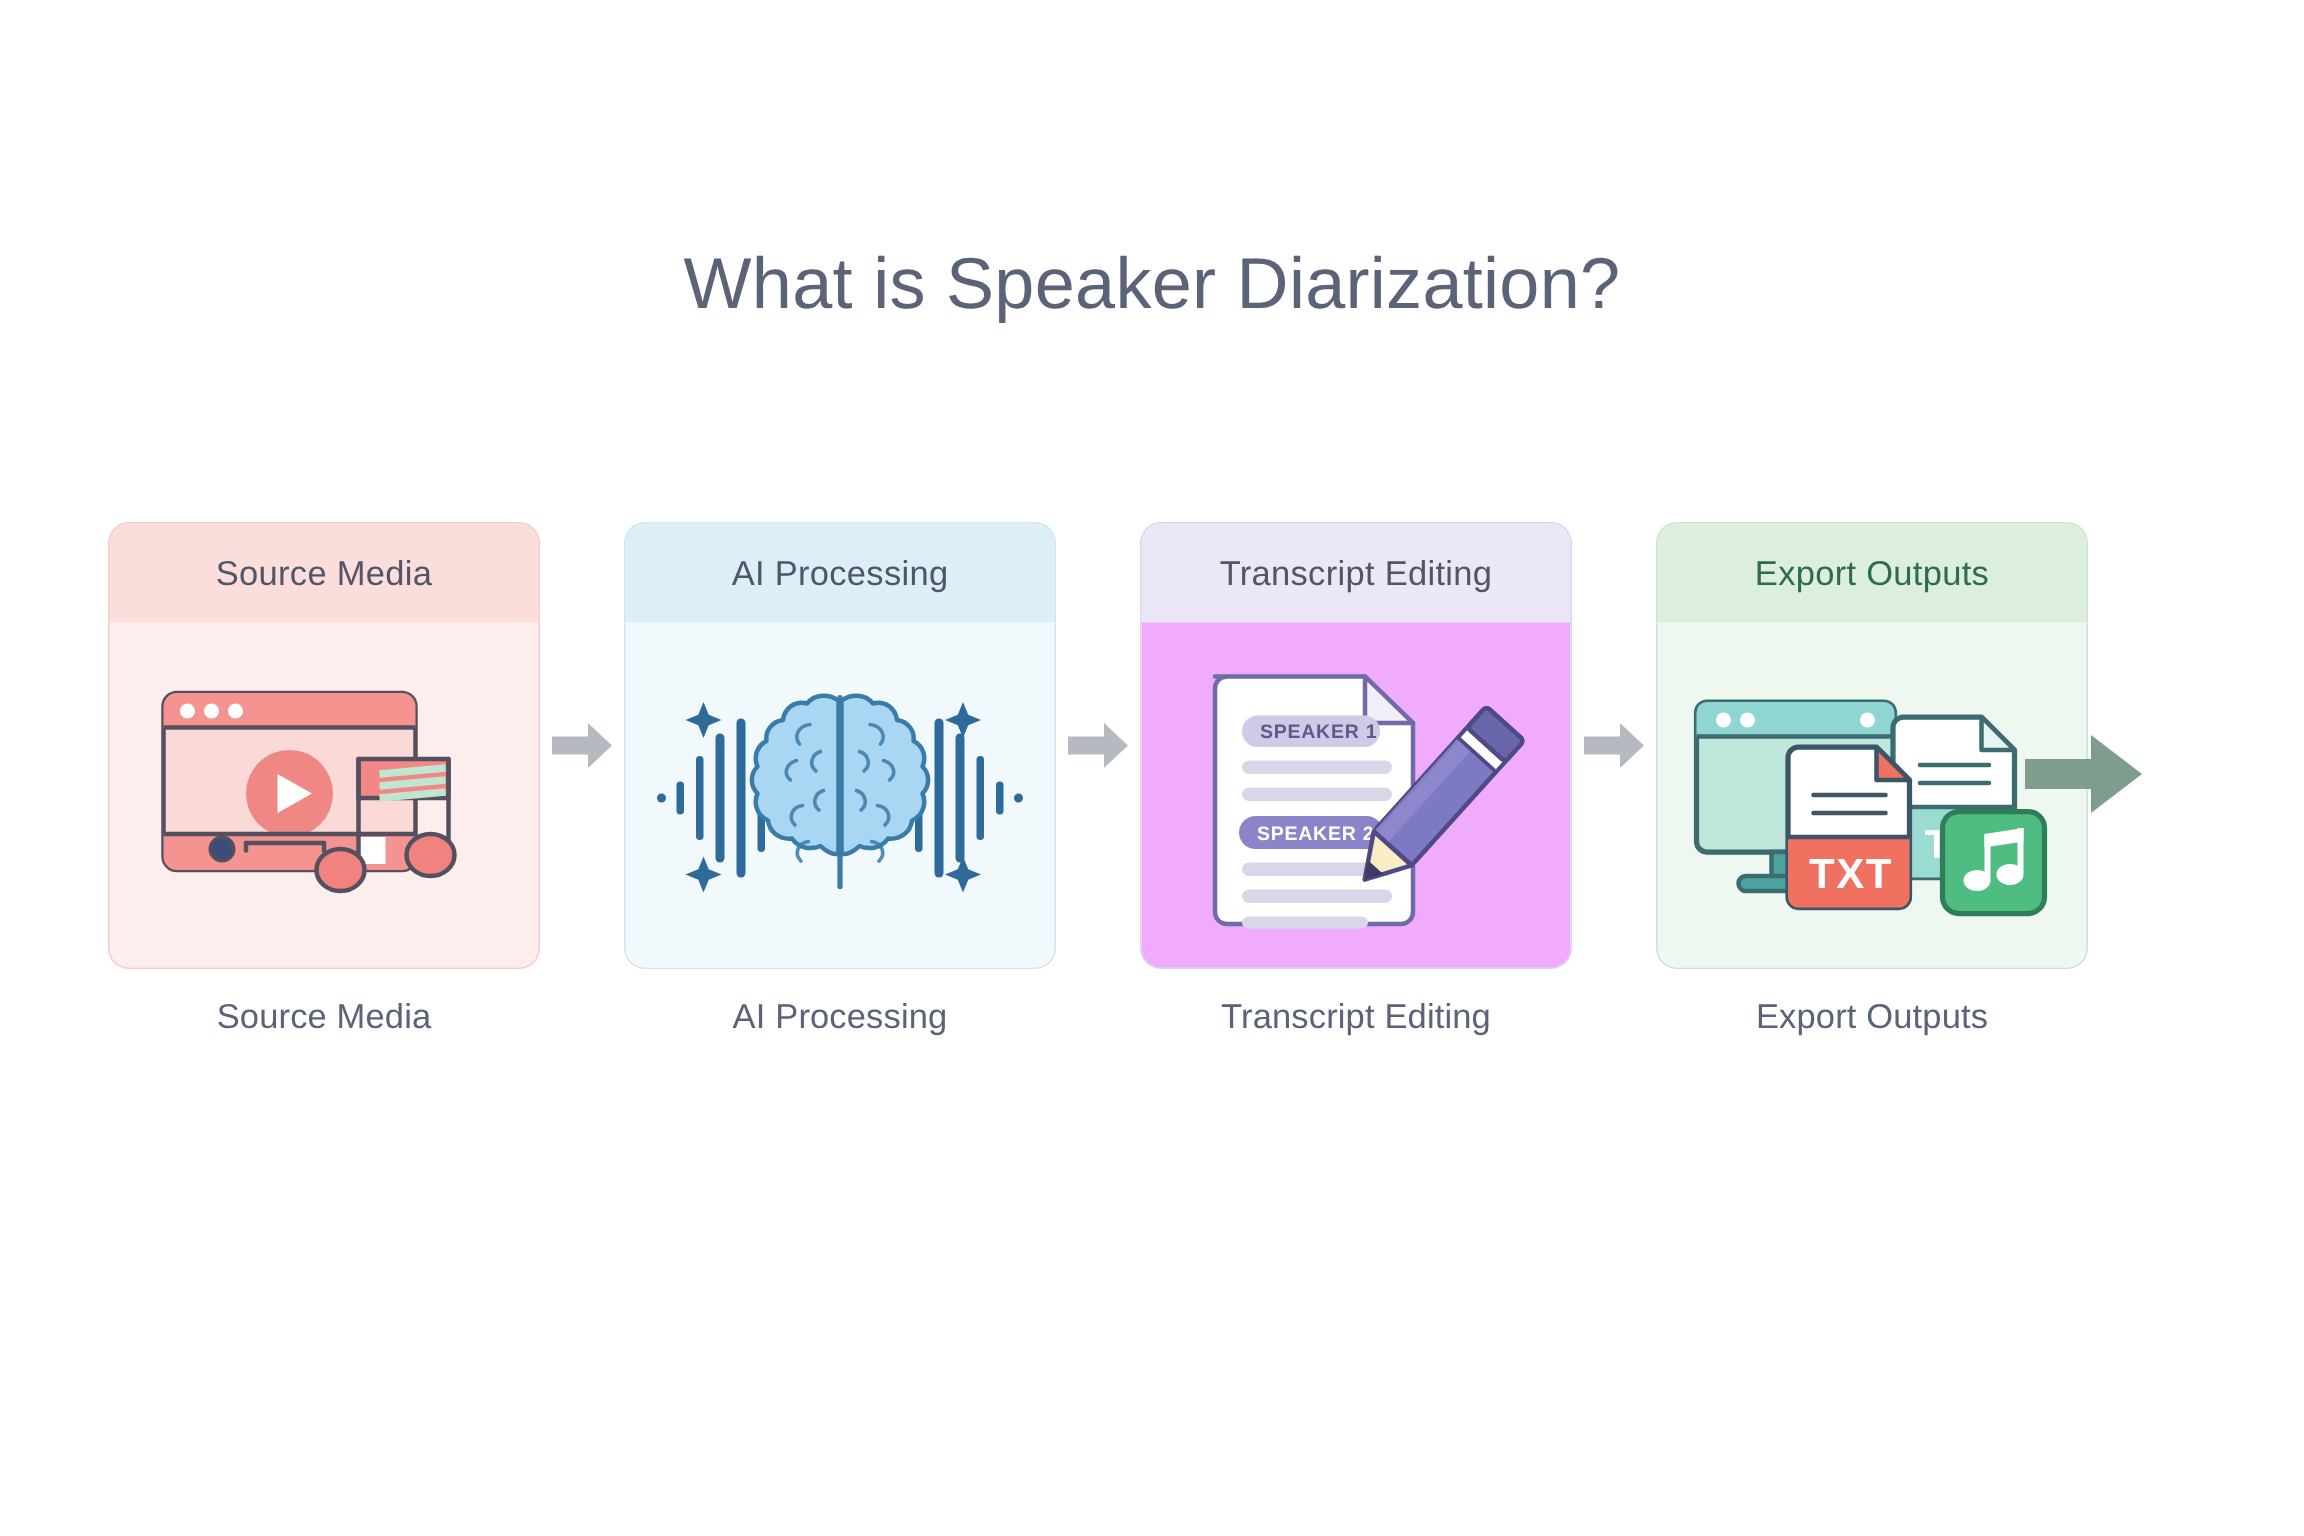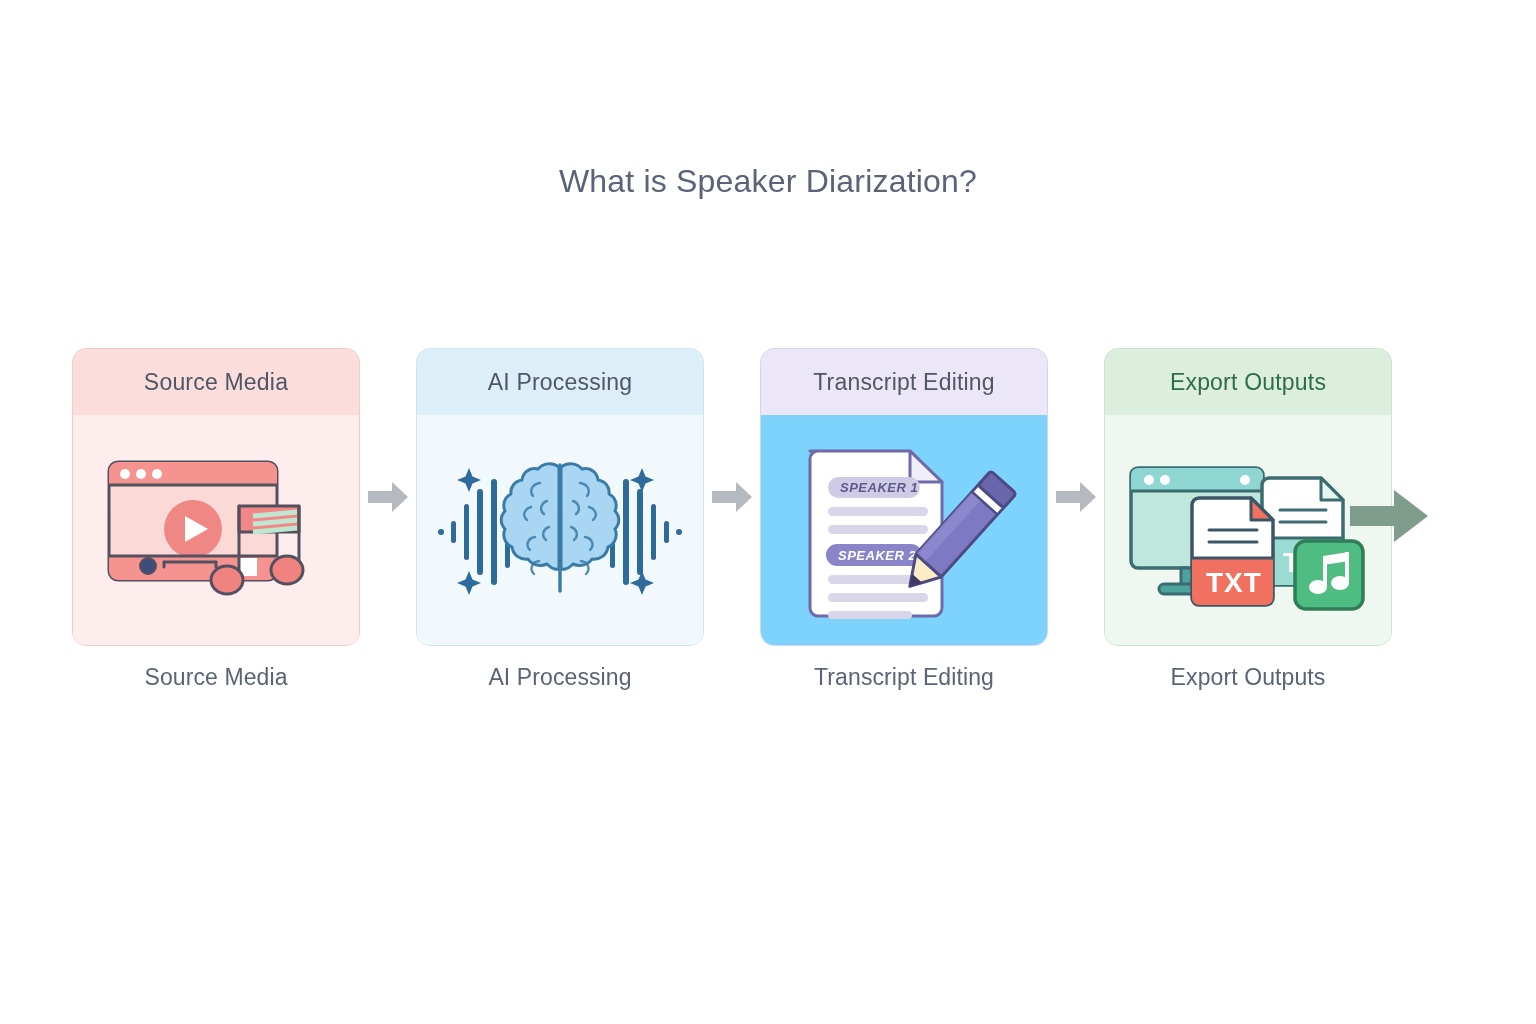--- a/index.html
+++ b/index.html
@@ -15,21 +15,21 @@
     position: relative;
   }
 
   
   .page-title {
     position: absolute;
     top: 164px;
     left: 0;
     width: 1536px;
     text-align: center;
-    font-size: 32px;
+    font-size: 48px;
     font-weight: 400;
     color: #5a6378;
     letter-spacing: 0.2px;
     line-height: 1.1;
   }
 
   
   .flow-row {
     position: absolute;
     top: 348px;
@@ -73,21 +73,21 @@
   .card.c-red   { background:#fdeeed; border-color:#f5c9c6; }
   .card.c-red   .card-header { background:#fbdedc; color:#4f5668; }
   .card.c-red   .card-body   { background:#fdeeed; }
 
   .card.c-blue  { background:#f1f8fc; border-color:#cfe3f0; }
   .card.c-blue  .card-header { background:#dceef8; color:#4f5668; }
   .card.c-blue  .card-body   { background:#f2f9fd; }
 
   .card.c-purple{ background:#f4f2fa; border-color:#d9d3ec; }
   .card.c-purple .card-header{ background:#ece7f6; color:#4f5668; }
-  .card.c-purple .card-body  { background:#7dd3fc;font-style:italic; }
+  .card.c-purple .card-body  { background:#f0abfc; }
 
   .card.c-green { background:#eef7ef; border-color:#cbe3d0; }
   .card.c-green .card-header { background:#dcefdf; color:#2f6b4d; }
   .card.c-green .card-body   { background:#eff8f0; }
 
   
   .connector {
     flex: 0 0 auto;
     width: 56px;
     height: 298px;

